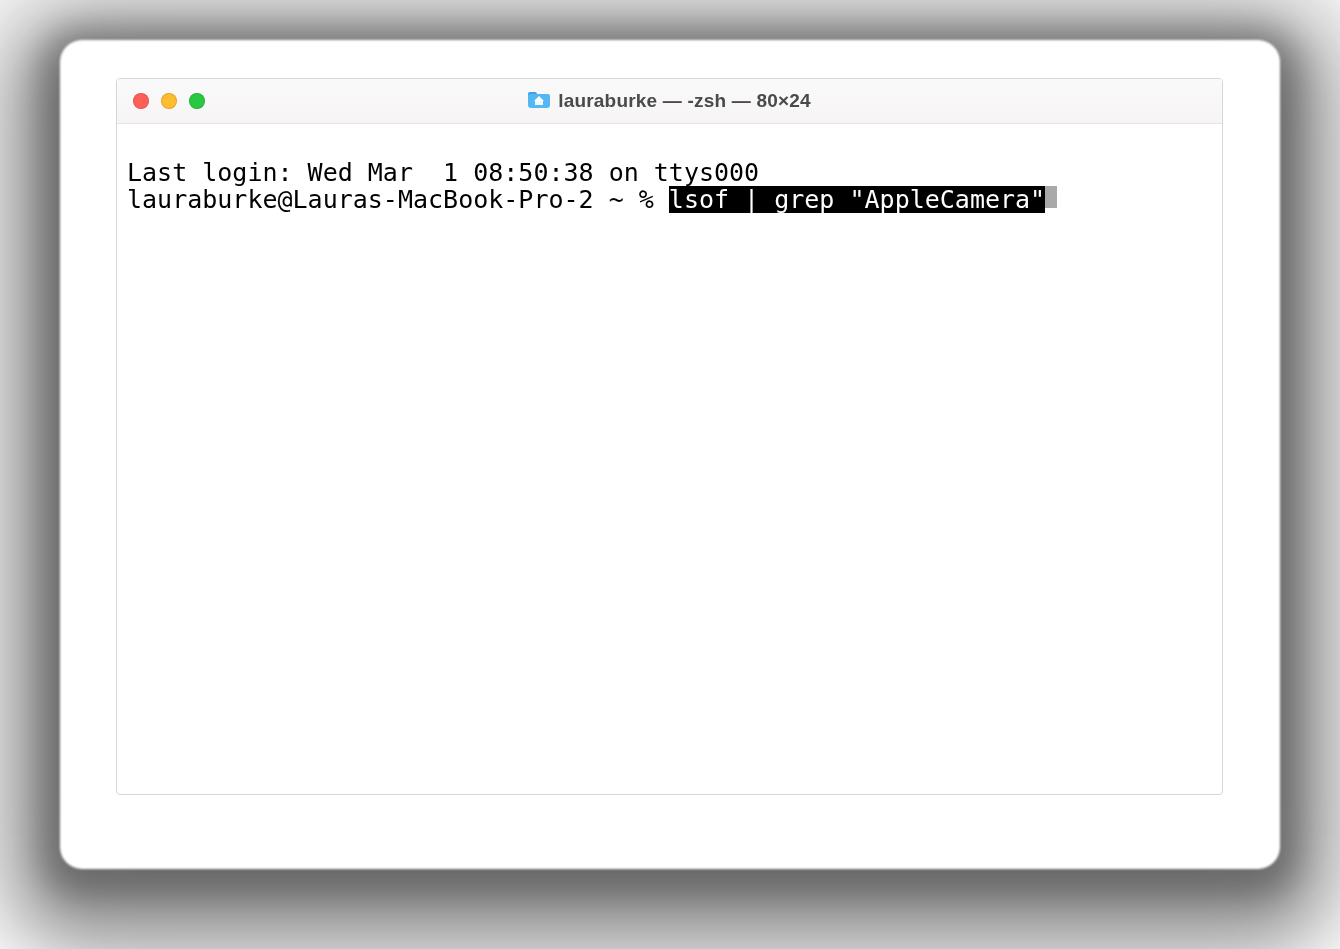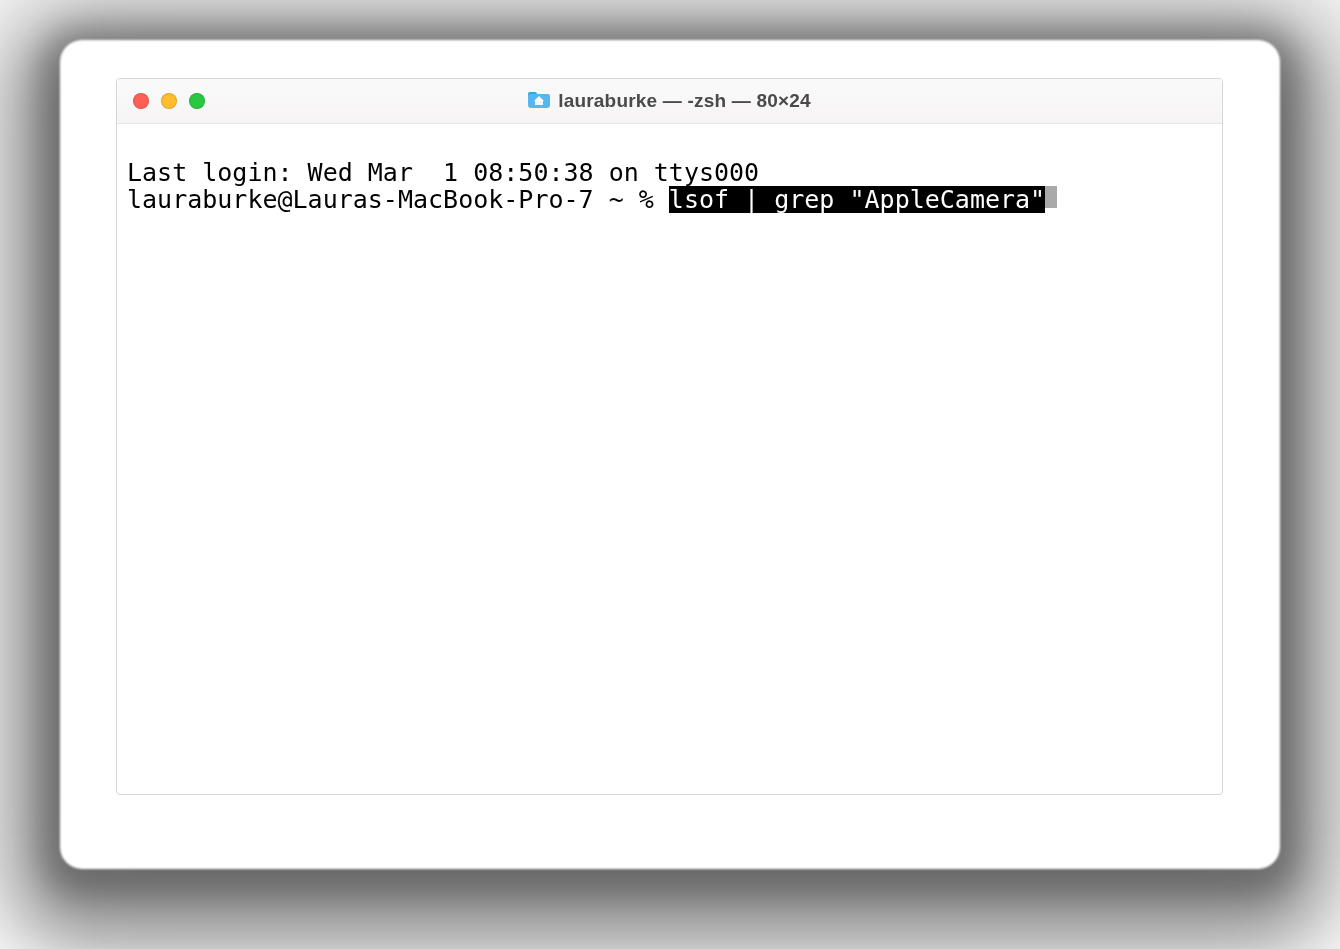--- a/index.html
+++ b/index.html
@@ -173,17 +173,17 @@
         <span class="folder-icon">
           <span class="tab"></span>
           <span class="back"></span>
           <span class="home"></span>
         </span>
         <span class="title-text">lauraburke — -zsh — 80×24</span>
       </div>
     </div>
 
     <div class="terminal-body">
-<span class="line">Last login: Wed Mar  1 08:50:38 on ttys000</span><span class="prompt-line"><span>lauraburke@Lauras-MacBook-Pro-7 ~ % </span><span class="sel">lsof | grep "AppleCamera"</span><span class="cursor-block"></span></span>
+<span class="line">Last login: Wed Mar  1 08:50:38 on ttys000</span><span class="prompt-line"><span>lauraburke@Lauras-MacBook-Pro-2 ~ % </span><span class="sel">lsof | grep "AppleCamera"</span><span class="cursor-block"></span></span>
     </div>
 
   </div>
 </div>
 
 </body></html>

